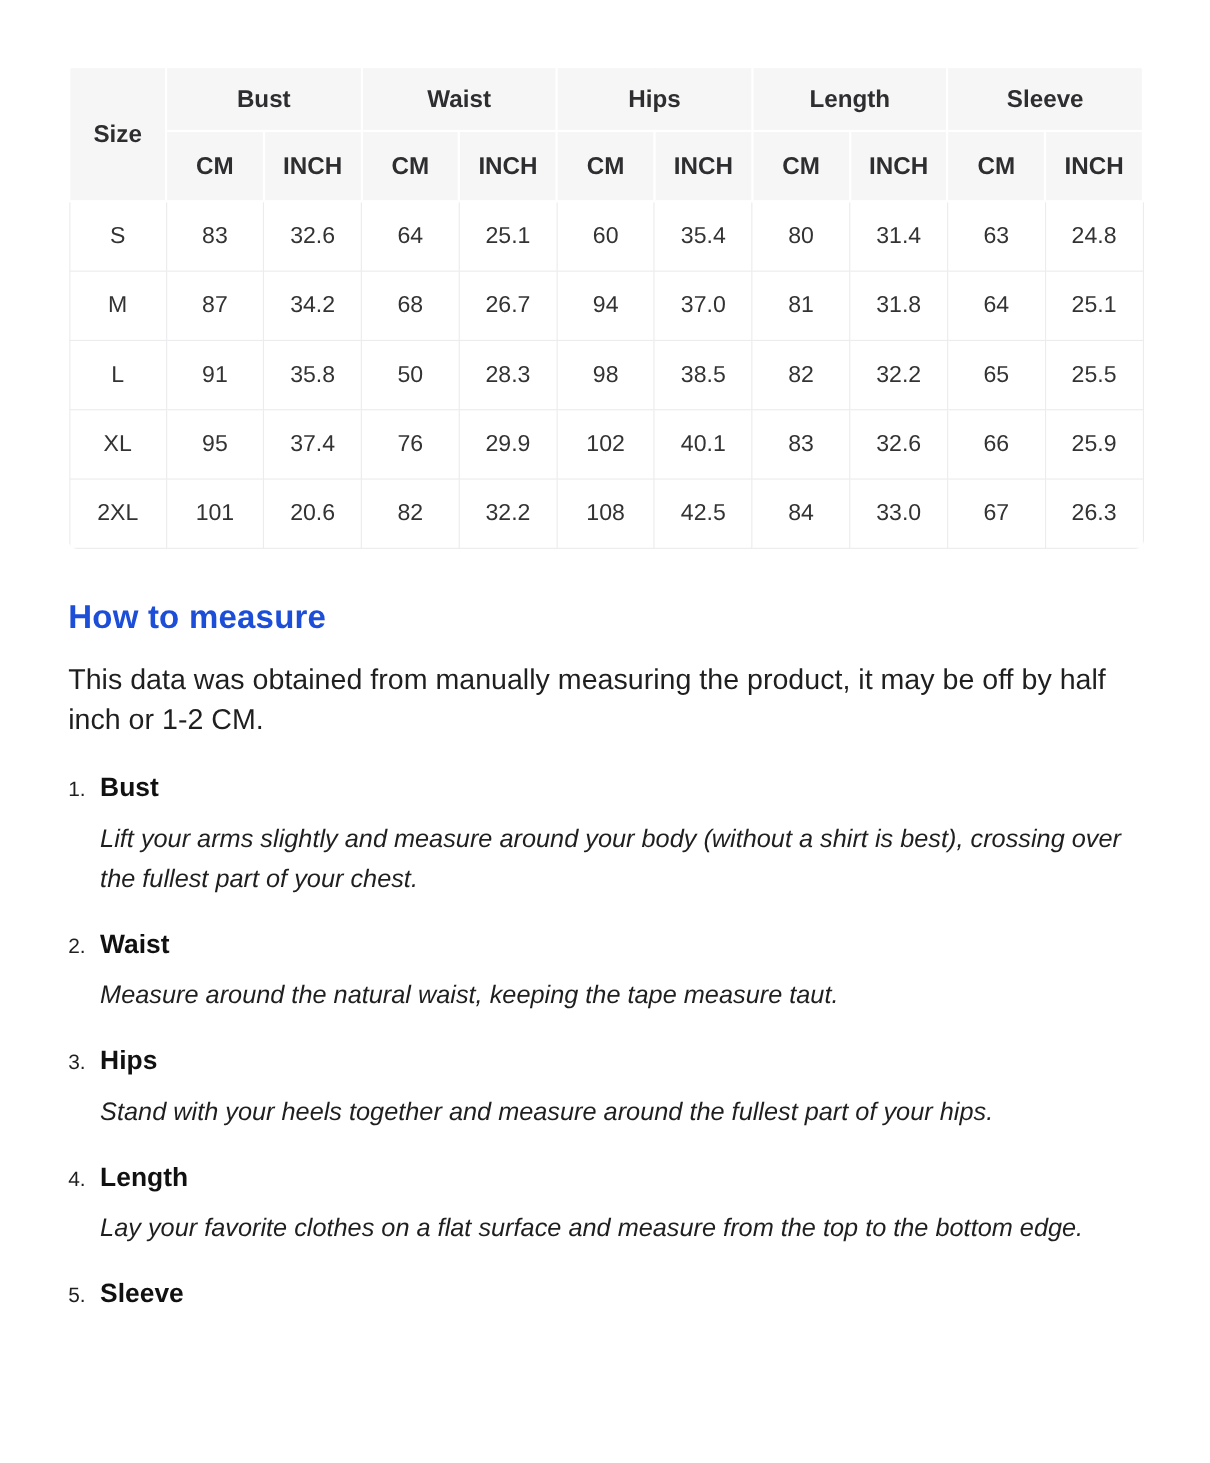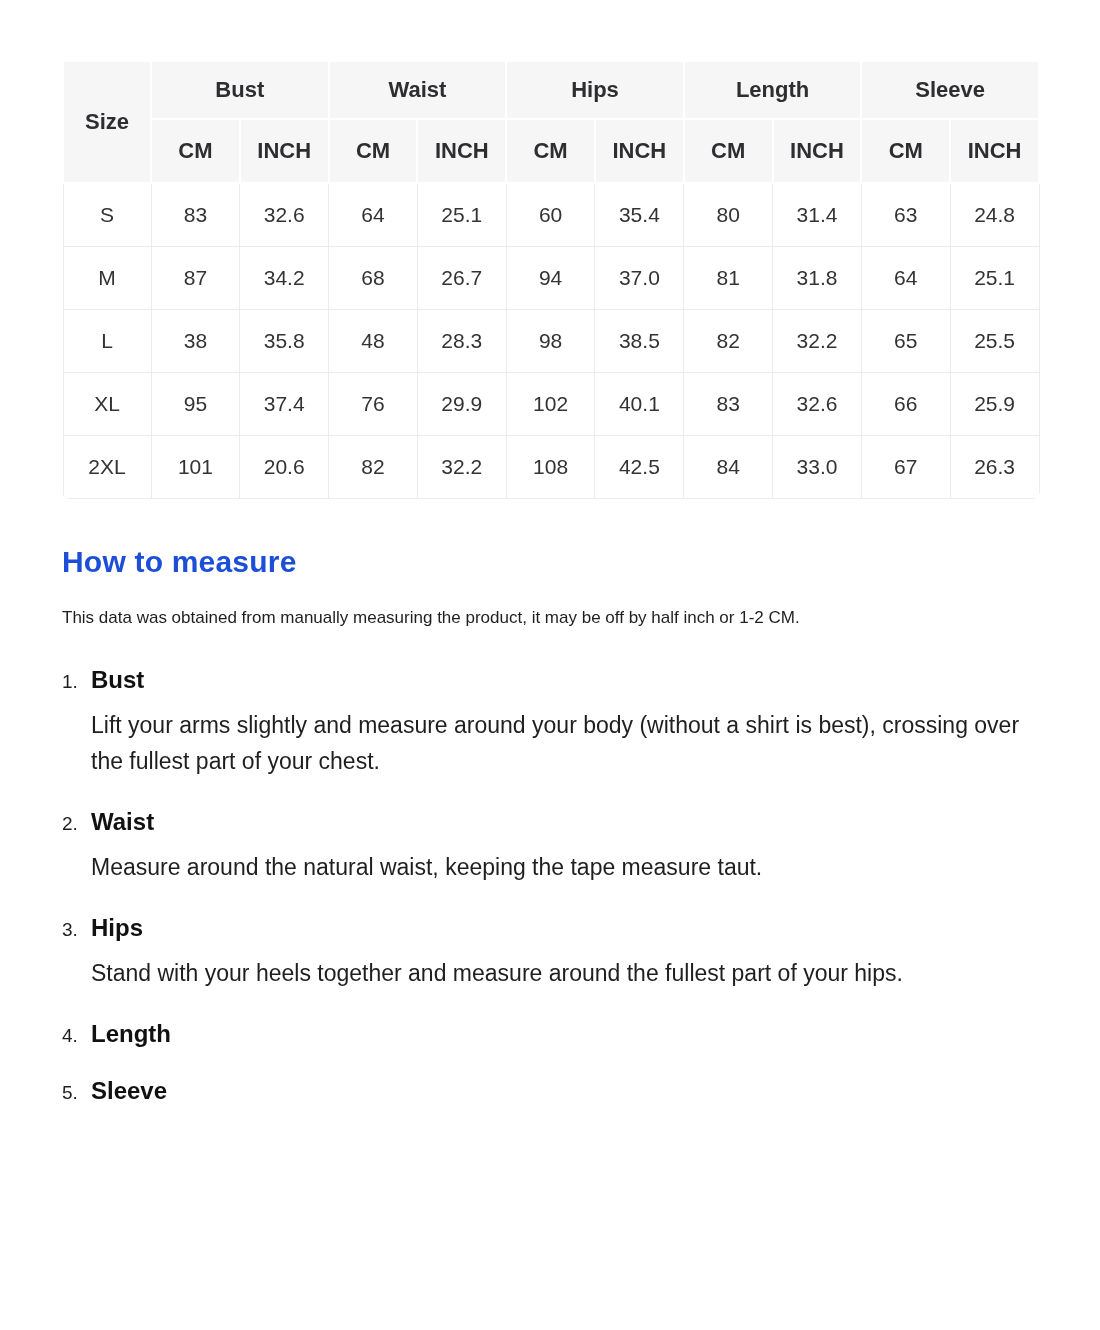--- a/index.html
+++ b/index.html
@@ -56,21 +56,21 @@
   .section-title {
     margin: 46px 0 0 0;
     font-size: 30px;
     font-weight: bold;
     color: #1d4ed8;
     letter-spacing: 0.2px;
   }
   .intro {
     margin: 20px 0 0 0;
     max-width: 960px;
-    font-size: 17px;
+    font-size: 26px;
     line-height: 37px;
     color: #1f1f1f;
   }
   .steps {
     margin-top: 30px;
   }
   .step {
     margin-top: 29px;
   }
   .step-head {
@@ -88,20 +88,21 @@
     font-size: 24px;
     font-weight: bold;
     color: #111111;
   }
   .step-desc {
     margin: 13px 0 0 29px;
     max-width: 945px;
     font-size: 23px;
     line-height: 36px;
     color: #1f1f1f;
+    font-style: italic;
   }
 </style>
 </head>
 <body>
 
 <div class="page">
 
   <div class="table-wrap">
     <table class="size-chart">
       <colgroup>
@@ -161,23 +162,23 @@
           <td>26.7</td>
           <td>94</td>
           <td>37.0</td>
           <td>81</td>
           <td>31.8</td>
           <td>64</td>
           <td>25.1</td>
         </tr>
         <tr class="data-row">
           <td>L</td>
-          <td>38</td>
+          <td>91</td>
           <td>35.8</td>
-          <td>48</td>
+          <td>50</td>
           <td>28.3</td>
           <td>98</td>
           <td>38.5</td>
           <td>82</td>
           <td>32.2</td>
           <td>65</td>
           <td>25.5</td>
         </tr>
         <tr class="data-row">
           <td>XL</td>
@@ -237,20 +238,21 @@
         <span class="step-term">Hips</span>
       </div>
       <p class="step-desc">Stand with your heels together and measure around the fullest part of your hips.</p>
     </div>
 
     <div class="step">
       <div class="step-head">
         <span class="step-num">4.</span>
         <span class="step-term">Length</span>
       </div>
+      <p class="step-desc">Lay your favorite clothes on a flat surface and measure from the top to the bottom edge.</p>
     </div>
 
     <div class="step">
       <div class="step-head">
         <span class="step-num">5.</span>
         <span class="step-term">Sleeve</span>
       </div>
     </div>
 
   </div>

